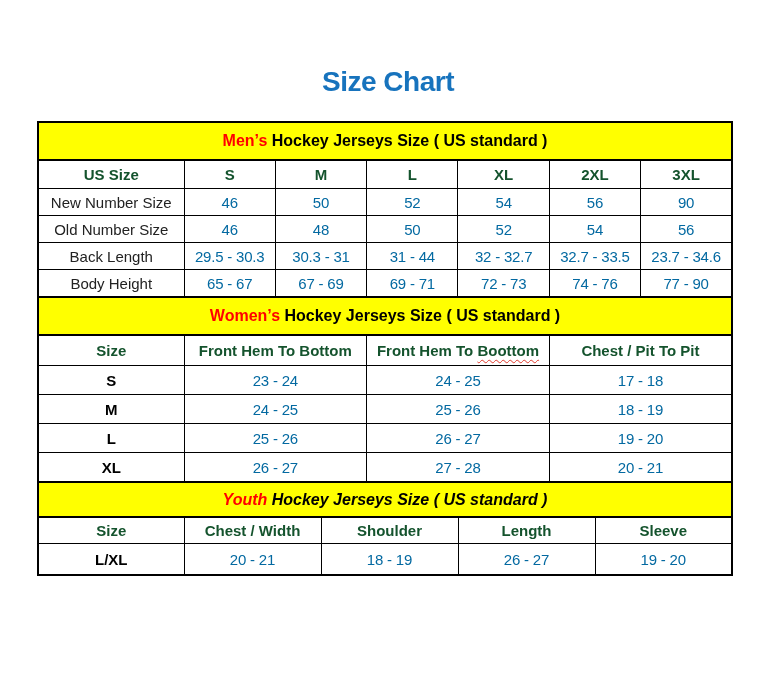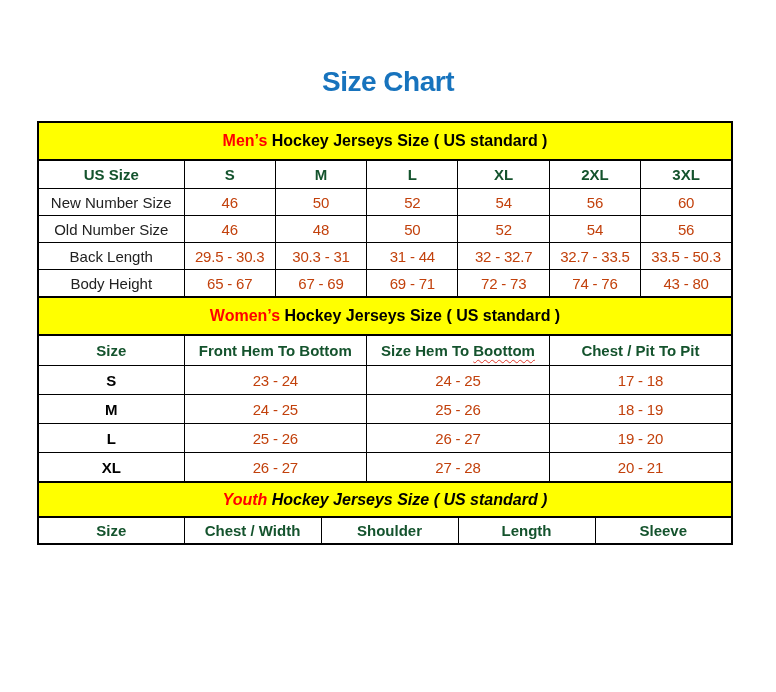--- a/index.html
+++ b/index.html
@@ -43,21 +43,21 @@
     background: #ffff00;
     font-weight: bold;
     font-size: 16px;
     color: #000;
     border: 2px solid #000;
   }
   tr.banner .hl { color: #ff0000; }
   tr.head th { font-weight: bold; font-size: 15px; color: #14532d; }
   td.lbl { font-size: 15px; color: #222; }
   td.lbl.b { font-weight: bold; color: #000; }
-  td.val { font-size: 15px; color: #c2410c; letter-spacing: -0.2px; }
+  td.val { font-size: 15px; color: #0369a1; letter-spacing: -0.2px; }
   
   .t-men  tr.banner td { height: 36px; }
   .t-men  tr.head  th { height: 27px; }
   .t-men  tr.data  td { height: 26px; }
   .t-wom  tr.banner td { height: 36px; }
   .t-wom  tr.head  th { height: 29px; }
   .t-wom  tr.data  td { height: 28px; }
   .t-you  tr.banner td { height: 33px; font-style: italic; }
   .t-you  tr.head  th { height: 25px; }
   .t-you  tr.data  td { height: 30px; }
@@ -99,67 +99,67 @@
       <th>2XL</th>
       <th>3XL</th>
     </tr>
     <tr class="data">
       <td class="lbl">New Number Size</td>
       <td class="val">46</td>
       <td class="val">50</td>
       <td class="val">52</td>
       <td class="val">54</td>
       <td class="val">56</td>
-      <td class="val">60</td>
+      <td class="val">90</td>
     </tr>
     <tr class="data">
       <td class="lbl">Old Number Size</td>
       <td class="val">46</td>
       <td class="val">48</td>
       <td class="val">50</td>
       <td class="val">52</td>
       <td class="val">54</td>
       <td class="val">56</td>
     </tr>
     <tr class="data">
       <td class="lbl">Back Length</td>
       <td class="val">29.5 - 30.3</td>
       <td class="val">30.3 - 31</td>
       <td class="val">31 - 44</td>
       <td class="val">32 - 32.7</td>
       <td class="val">32.7 - 33.5</td>
-      <td class="val">33.5 - 50.3</td>
+      <td class="val">23.7 - 34.6</td>
     </tr>
     <tr class="data">
       <td class="lbl">Body Height</td>
       <td class="val">65 - 67</td>
       <td class="val">67 - 69</td>
       <td class="val">69 - 71</td>
       <td class="val">72 - 73</td>
       <td class="val">74 - 76</td>
-      <td class="val">43 - 80</td>
+      <td class="val">77 - 90</td>
     </tr>
   </tbody>
     </table>
 
   <table class="sz-table t-wom">
     <colgroup>
         <col class="c-label">
         <col>
         <col>
         <col>
       </colgroup>
     <tbody>
         <tr class="banner">
       <td colspan="4"><span class="hl">Women’s</span><span> Hockey Jerseys Size ( US standard )</span></td>
     </tr>
     <tr class="head">
       <th>Size</th>
       <th>Front Hem To Bottom</th>
-      <th><span>Size Hem To </span><span class="wavy">Boottom</span></th>
+      <th><span>Front Hem To </span><span class="wavy">Boottom</span></th>
       <th>Chest / Pit To Pit</th>
     </tr>
     <tr class="data">
       <td class="lbl b">S</td>
       <td class="val">23 - 24</td>
       <td class="val">24 - 25</td>
       <td class="val">17 - 18</td>
     </tr>
     <tr class="data">
       <td class="lbl b">M</td>
@@ -194,16 +194,23 @@
         <tr class="banner">
       <td colspan="5"><span class="hl">Youth</span><span> Hockey Jerseys Size ( US standard )</span></td>
     </tr>
     <tr class="head">
       <th>Size</th>
       <th>Chest / Width</th>
       <th>Shoulder</th>
       <th>Length</th>
       <th>Sleeve</th>
     </tr>
+    <tr class="data">
+      <td class="lbl b">L/XL</td>
+      <td class="val">20 - 21</td>
+      <td class="val">18 - 19</td>
+      <td class="val">26 - 27</td>
+      <td class="val">19 - 20</td>
+    </tr>
   </tbody>
     </table>
 
 </div>
 
 </body></html>

